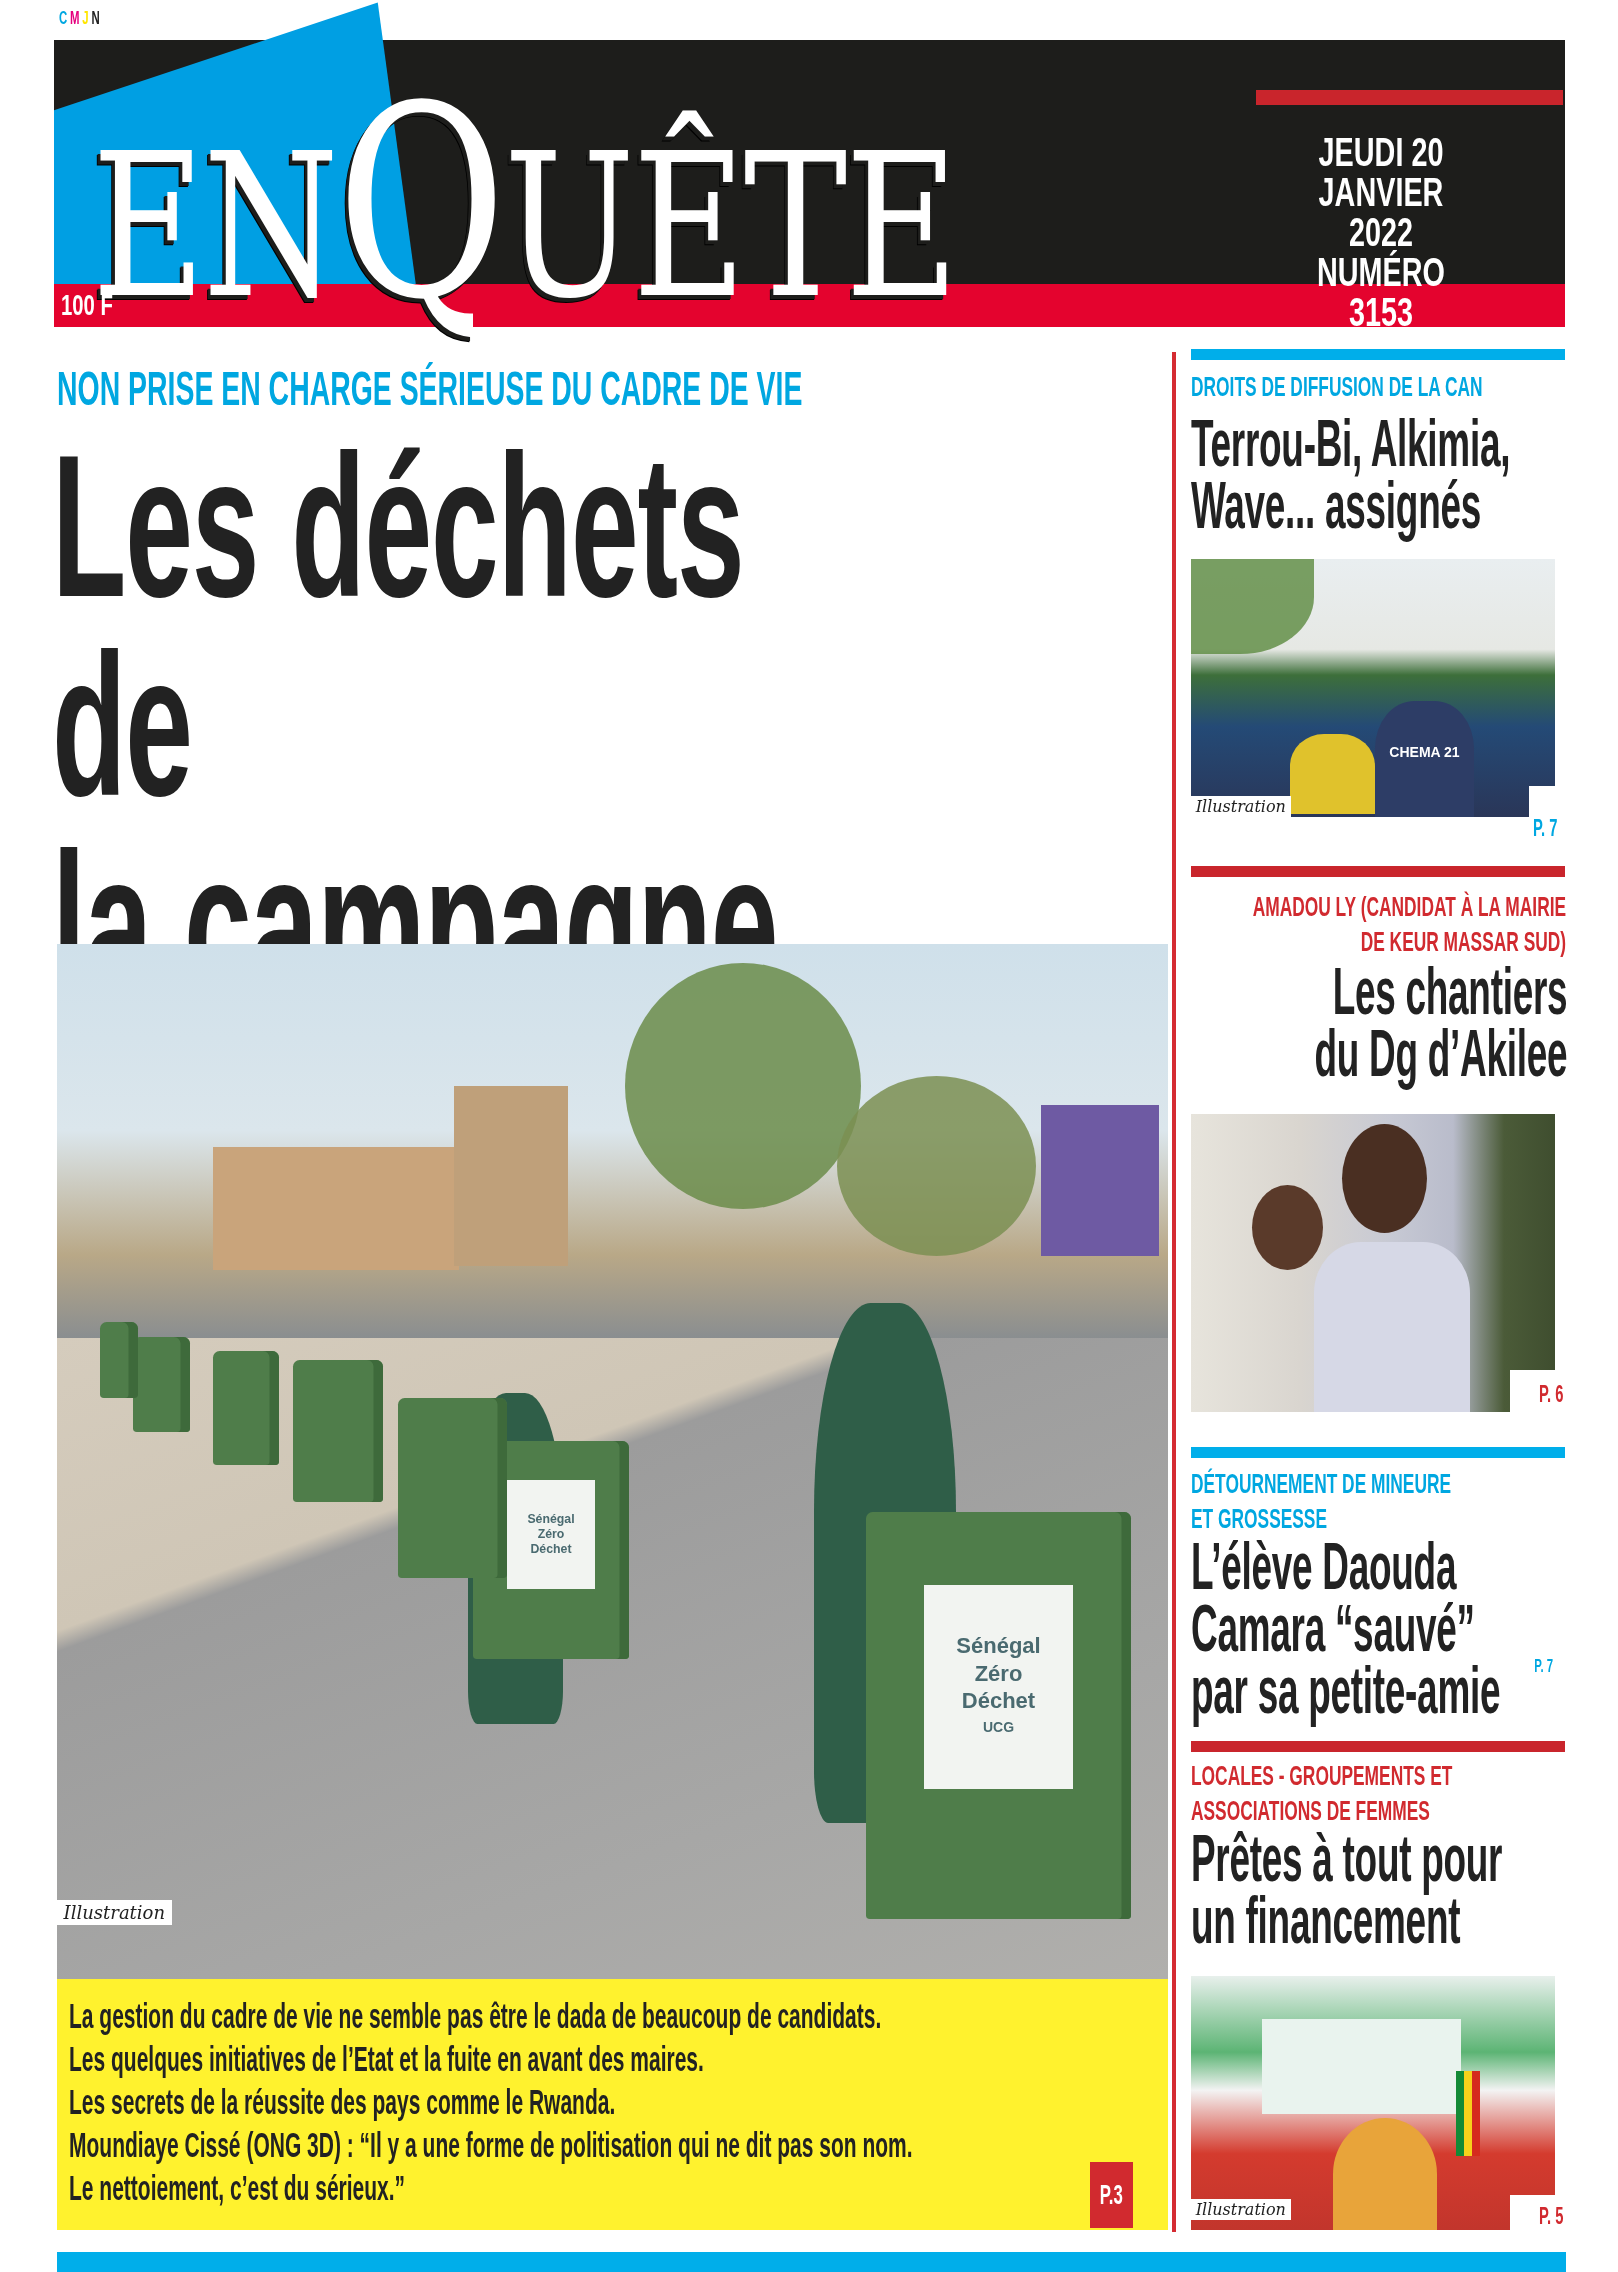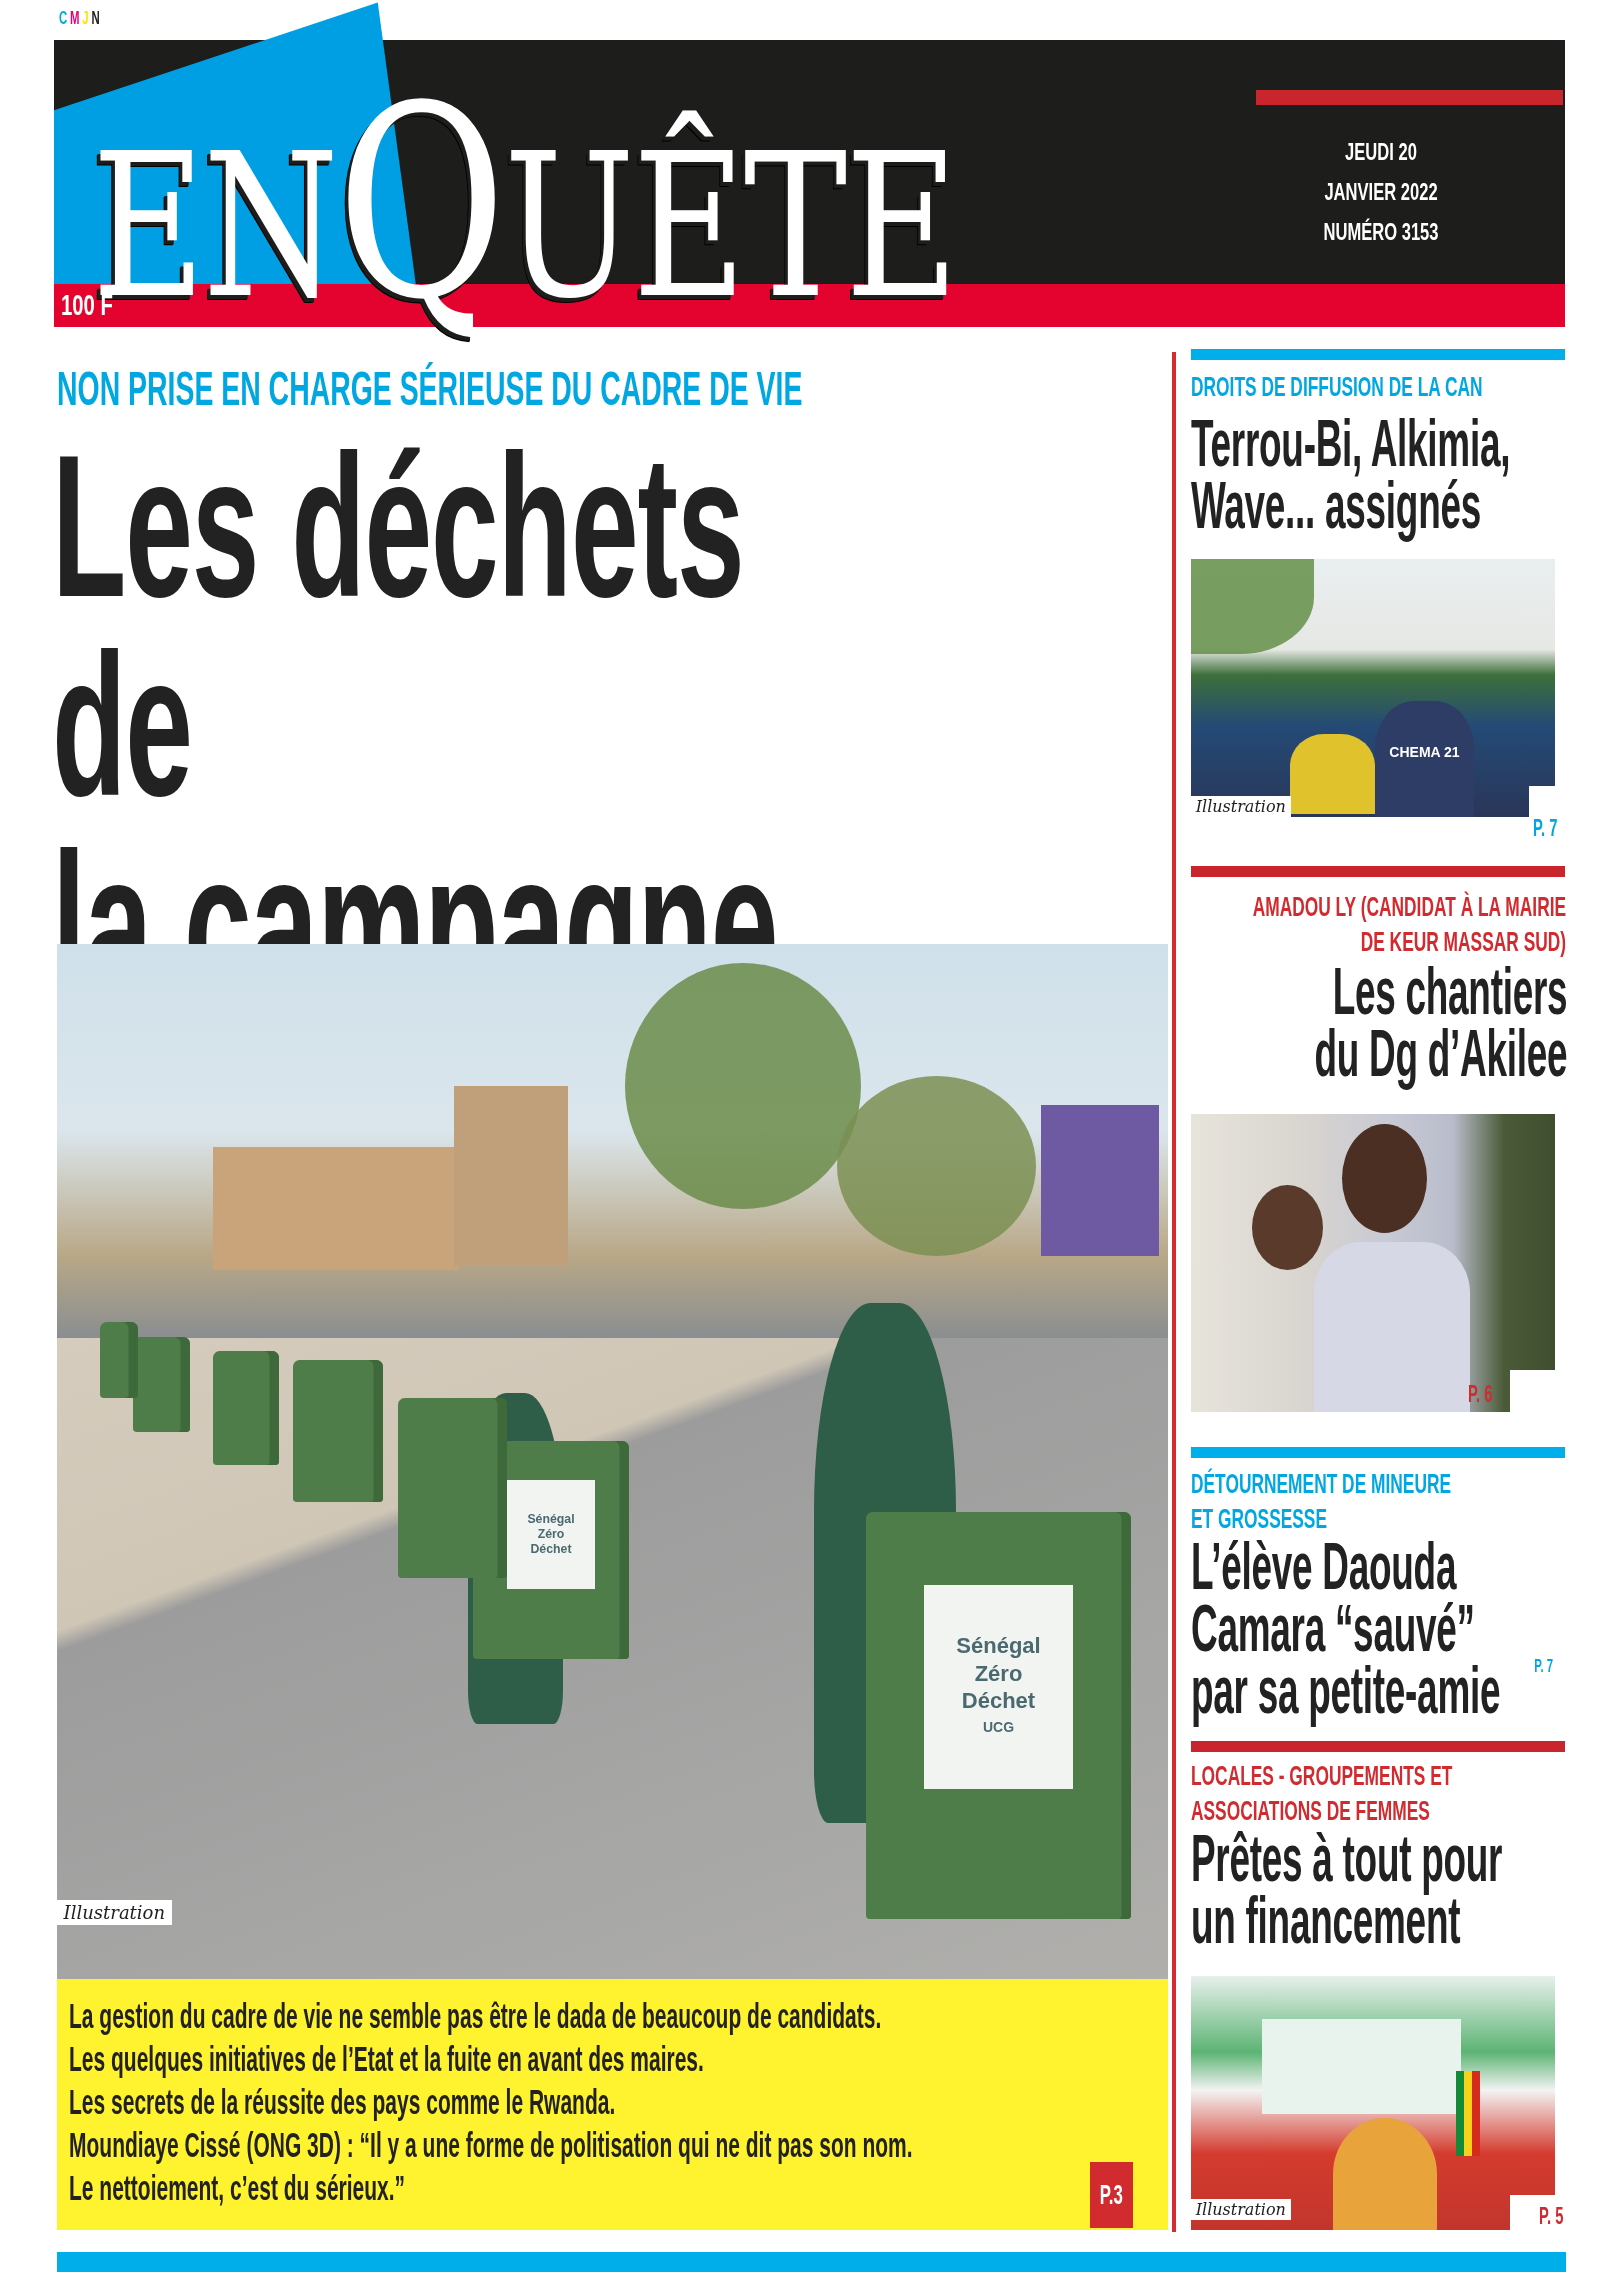--- a/index.html
+++ b/index.html
@@ -16,21 +16,21 @@
   #masthead-blue  { left:54px; top:2.4px; width:426px; height:284px; background:#009fe3;
                     clip-path: polygon(0% 38%, 76% 0%, 85% 100%, 0% 100%); }
   #masthead-red   { left:54px; top:284px; width:1511px; height:43px; background:#e4032e; }
   #logo { left:92px; top:71px; font-family:"DejaVu Serif","Liberation Serif", serif; font-size:199px;
           color:#fff; letter-spacing:-2.8px; line-height:1; transform:scaleX(.78); transform-origin:left top;
           text-shadow:-3.8px 3.8px 0 #1d1d1b, -4.7px 4.7px 0 #000; white-space:nowrap; }
   #logo .big { font-size:265px; }
   #price { left:61px; top:289px; color:#fff; font-size:29px; font-weight:bold; transform:scaleX(.7); transform-origin:left top; }
   #accent-bar { left:1256px; top:90px; width:307px; height:15px; background:#c9252c; }
   #dateblock { left:1258px; top:132px; width:246px; color:#fff; text-align:center; font-weight:bold;
-               font-size:23px; line-height:40px; }
+               font-size:40px; line-height:40px; }
   #dateblock div { transform:scaleX(.72); }
 
   
   #kicker { left:57px; top:360px; color:#00a7e1; font-size:49px; font-weight:bold; white-space:nowrap;
             transform:scaleX(.58); transform-origin:left top; }
   #headline { left:52px; top:426px; width:1277px; font-size:203px; font-weight:bold; line-height:199px; color:#222;
               transform:scaleX(.6); transform-origin:left top; letter-spacing:-1.9px; }
 
   #divider { left:1172px; top:352px; width:3.8px; height:1880px; background:#d52b32; }
 
@@ -175,21 +175,21 @@
     <div>Les chantiers</div>
     <div>du Dg d’Akilee</div>
   </div>
 </div>
 <div class="thumb" style="top:1114px;height:298px;background:linear-gradient(90deg,#e7e4dc 0%,#d9d5cf 30%,#c7c9d4 55%,#b9bccb 72%,#4b5b38 86%,#3f4e2f 100%);">
   <div style="position:absolute;left:61px;top:71px;width:71px;height:85px;background:#5a3a2a;border-radius:50%;"></div>
   <div style="position:absolute;left:151px;top:9.5px;width:85px;height:109px;background:#4a2f22;border-radius:50%;"></div>
   <div style="position:absolute;left:123px;top:128px;width:156px;height:170px;background:#d6d8e6;border-radius:30% 30% 0 0;"></div>
   <div style="position:absolute;right:0;bottom:0;width:45px;height:42px;background:#fff;"></div>
 </div>
-<div class="pgref red" style="left:1460px;top:1380px;"><span>P. 6</span></div>
+<div class="pgref red" style="left:1531px;top:1380px;"><span>P. 6</span></div>
 
 <div class="rc-bar bg-blue" style="top:1447px;"></div>
 <div class="rc" style="top:1466px;">
   <div class="rc-kicker blue">
     <div>DÉTOURNEMENT DE MINEURE</div>
     <div>ET GROSSESSE</div>
   </div>
 </div>
 <div class="rc" style="top:1535px;">
   <div class="rc-title">

